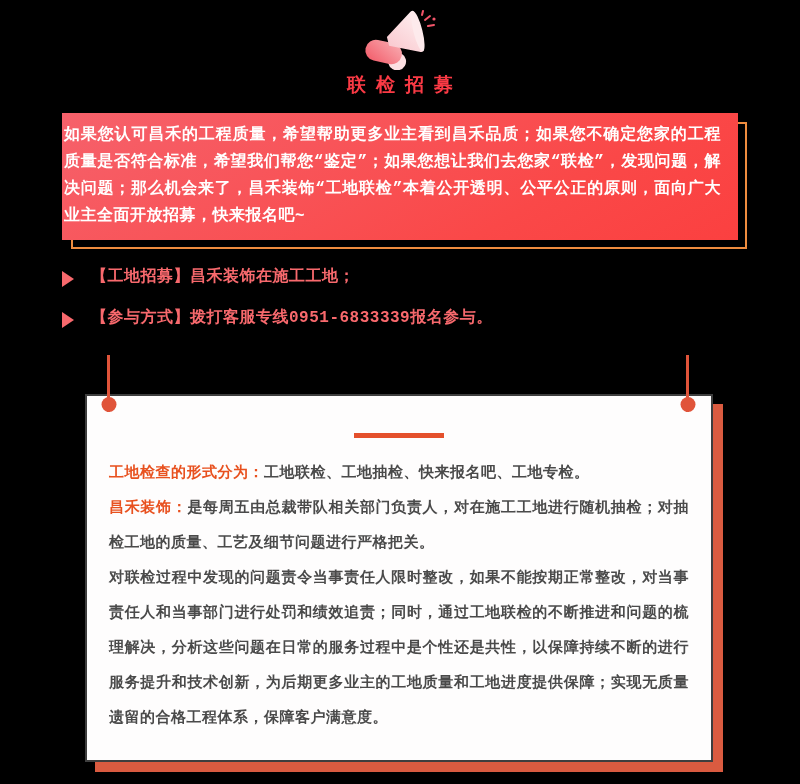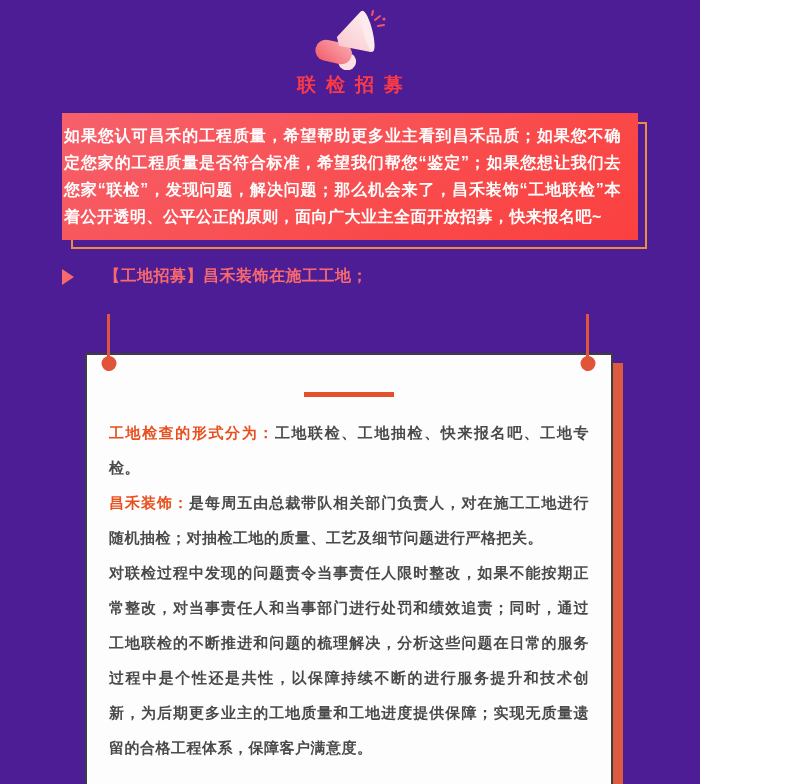--- a/index.html
+++ b/index.html
@@ -1,37 +1,37 @@
 <!DOCTYPE html>
 <html><head>
 <meta charset="utf-8">
 <style>
   * { box-sizing: border-box; margin: 0; padding: 0; }
   html, body { width: 800px; height: 784px; background: #ffffff; overflow: hidden;
     font-family: "Liberation Sans", "DejaVu Sans", sans-serif; }
 
-  .page { width: 700px; height: 784px; position: relative; background: #4c1d95; }
+  .page { width: 800px; height: 784px; position: relative; background: #000000; font-family: Liberation Mono, monospace; }
 
   
   .hero-icon { width: 100%; display: flex; justify-content: center; padding-top: 10px; }
   .hero-icon svg { width: 100px; height: 60px; }
   .page-title { text-align: center; margin-top: 2px; font-size: 19px; font-weight: bold;
     color: #fb3a45; letter-spacing: 10px; padding-left: 10px; }
 
   
   .banner-wrap { position: relative; margin: 15px 62px 0 62px; }
   .banner-outline { position: absolute; left: 9px; top: 9px; right: -9px; bottom: -9px;
     border: 2px solid #ef8d3f; background: transparent; }
   .banner { position: relative; background: linear-gradient(150deg, #f6616b 0%, #fa4848 70%, #fb4040 100%);
     color: #ffffff; padding: 9px 17px 10px 2px; font-size: 16px; font-weight: bold;
     line-height: 27px; text-align: justify; letter-spacing: 0.5px; }
 
   
   .bullets { margin: 26px 62px 0 62px; }
-  .bullet-row { display: flex; align-items: center; gap: 30px; margin-bottom: 20px; }
+  .bullet-row { display: flex; align-items: flex-end; gap: 17px; margin-bottom: 20px; }
   .tri { width: 0; height: 0; border-left: 12px solid #f8696d;
     border-top: 8px solid transparent; border-bottom: 8px solid transparent; flex: 0 0 auto; }
   .bullet-text { color: #f8696d; font-size: 16px; font-weight: bold; letter-spacing: 0.5px; }
 
   
   .card-wrap { position: relative; margin: 66px 87px 0 85px; }
   .card-shadow { position: absolute; left: 10px; top: 10px; width: 100%; height: 100%;
     background: #da5b40; }
   .card { position: relative; background: #fefdfd; border: 2px solid #3e3e3e;
     padding: 28px 22px 24px 22px; min-height: 352px; }
@@ -90,20 +90,24 @@
   <div class="banner-wrap">
     <div class="banner-outline"></div>
     <div class="banner">如果您认可昌禾的工程质量，希望帮助更多业主看到昌禾品质；如果您不确定您家的工程质量是否符合标准，希望我们帮您“鉴定”；如果您想让我们去您家“联检”，发现问题，解决问题；那么机会来了，昌禾装饰“工地联检”本着公开透明、公平公正的原则，面向广大业主全面开放招募，快来报名吧~</div>
   </div>
 
   <div class="bullets">
     <div class="bullet-row">
       <span class="tri"></span>
       <span class="bullet-text">【工地招募】昌禾装饰在施工工地；</span>
     </div>
+    <div class="bullet-row">
+      <span class="tri"></span>
+      <span class="bullet-text">【参与方式】拨打客服专线0951-6833339报名参与。</span>
+    </div>
   </div>
 
   <div class="card-wrap">
     <div class="card-shadow"></div>
     <div class="pin pin-left"></div>
     <div class="pin pin-right"></div>
     <div class="card">
       <div class="card-title-underline"></div>
 
       <div class="card-body">

